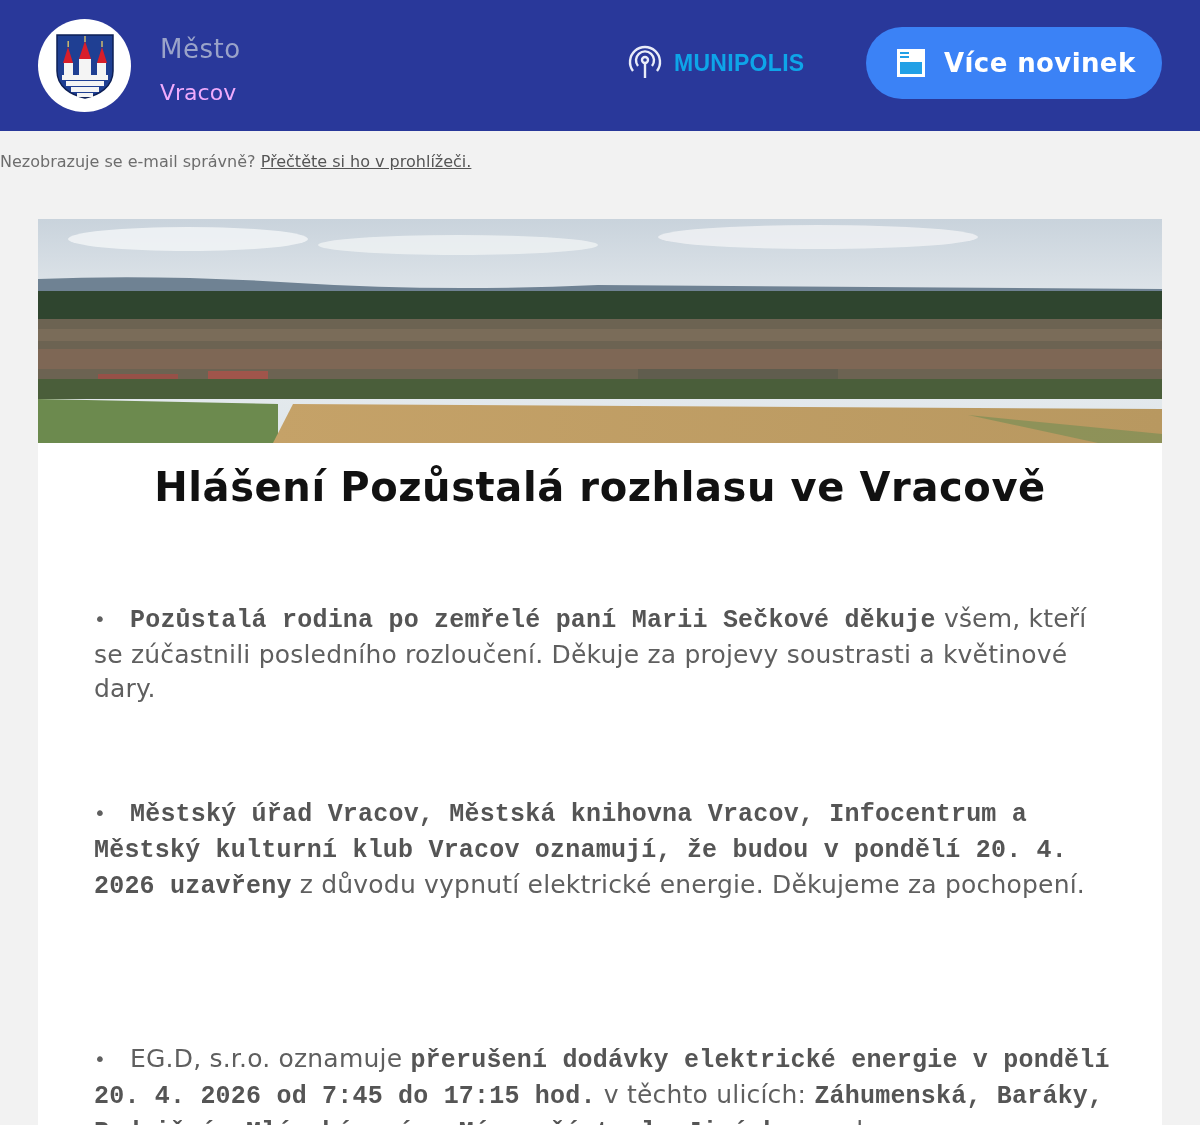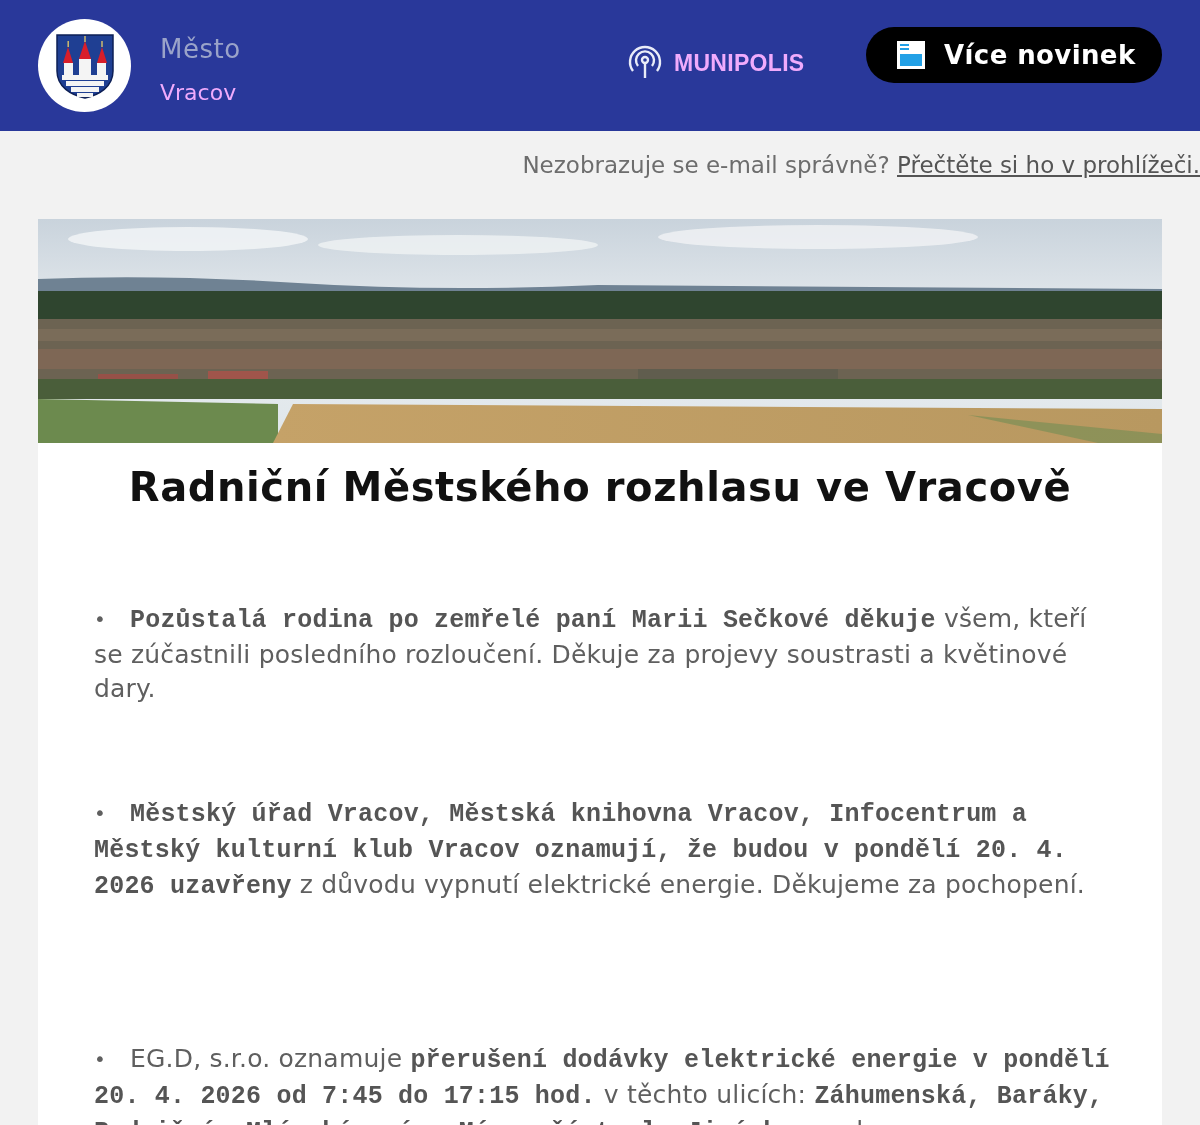--- a/index.html
+++ b/index.html
@@ -19,35 +19,35 @@
     position: absolute; left: 160px; top: 34px; font-size: 26px; font-weight: normal;
     color: #9aa3c9; letter-spacing: 0.5px;
   }
   .town-name {
     position: absolute; left: 160px; top: 80px; font-size: 22px; color: #f0abfc;
   }
   .munipolis {
     position: absolute; left: 626px; top: 44px; height: 38px; display: flex; align-items: center;
   }
   .munipolis-text {
-    margin-left: 10px; color: #f0abfc; font-family: "Liberation Sans", sans-serif;
+    margin-left: 10px; color: #0ea5e9; font-family: "Liberation Sans", sans-serif;
     font-weight: bold; font-size: 23px; letter-spacing: 0.3px;
   }
   .more-news {
-    position: absolute; left: 866px; top: 27px; width: 296px; height: 56px;
-    border-radius: 38px; background: #000000; display: flex; align-items: center;
+    position: absolute; left: 866px; top: 27px; width: 296px; height: 72px;
+    border-radius: 38px; background: #3b82f6; display: flex; align-items: center;
     padding-left: 30px; cursor: pointer;
   }
   .more-news-label {
     margin-left: 18px; color: #ffffff; font-size: 26px; font-weight: bold; letter-spacing: 0.4px;
   }
 
   .preheader {
-    position: absolute; left: 0; top: 152px; width: 1200px; text-align: right;
-    font-size: 23px; color: #6d6d6d;
+    position: absolute; left: 0; top: 152px; width: 1200px; text-align: left;
+    font-size: 16px; color: #6d6d6d;
   }
   .preheader a { color: #555; text-decoration: underline; }
 
   .card {
     position: absolute; left: 38px; top: 219px; width: 1124px; height: 920px; background: #ffffff;
   }
   .banner {
     position: absolute; left: 0; top: 0; width: 1124px; height: 224px; overflow: hidden;
   }
   .title {
@@ -143,21 +143,21 @@
       <rect x="600" y="150" width="200" height="14" fill="#595a4c" opacity="0.6"></rect>
       <rect x="0" y="160" width="1124" height="20" fill="#4a5e3a"></rect>
       <path d="M0 180 L0 224 L240 224 L240 185 Z" fill="#6c8a4e"></path>
       <path d="M235 224 L255 185 L1124 190 L1124 224 Z" fill="url(#field)"></path>
       <path d="M930 196 L1124 215 L1124 224 L1060 224 Z" fill="#7c8f55" opacity="0.7"></path>
     </svg>
   </div>
 </div>
 
 <div class="title">
-  <div>Radniční Městského rozhlasu ve Vracově</div>
+  <div>Hlášení Pozůstalá rozhlasu ve Vracově</div>
 </div>
 
 <div class="items">
   <div class="item item1">
     <span class="bullet">•</span><b>Pozůstalá rodina po zemřelé paní Marii Sečkové děkuje</b><span> všem, kteří se zúčastnili posledního rozloučení. Děkuje za projevy soustrasti a květinové dary.</span>
   </div>
   <div class="item item2">
     <span class="bullet">•</span><b>Městský úřad Vracov, Městská knihovna Vracov, Infocentrum a Městský kulturní klub Vracov oznamují, že budou v pondělí 20. 4. 2026 uzavřeny</b><span> z důvodu vypnutí elektrické energie. Děkujeme za pochopení.</span>
   </div>
   <div class="item item3">

